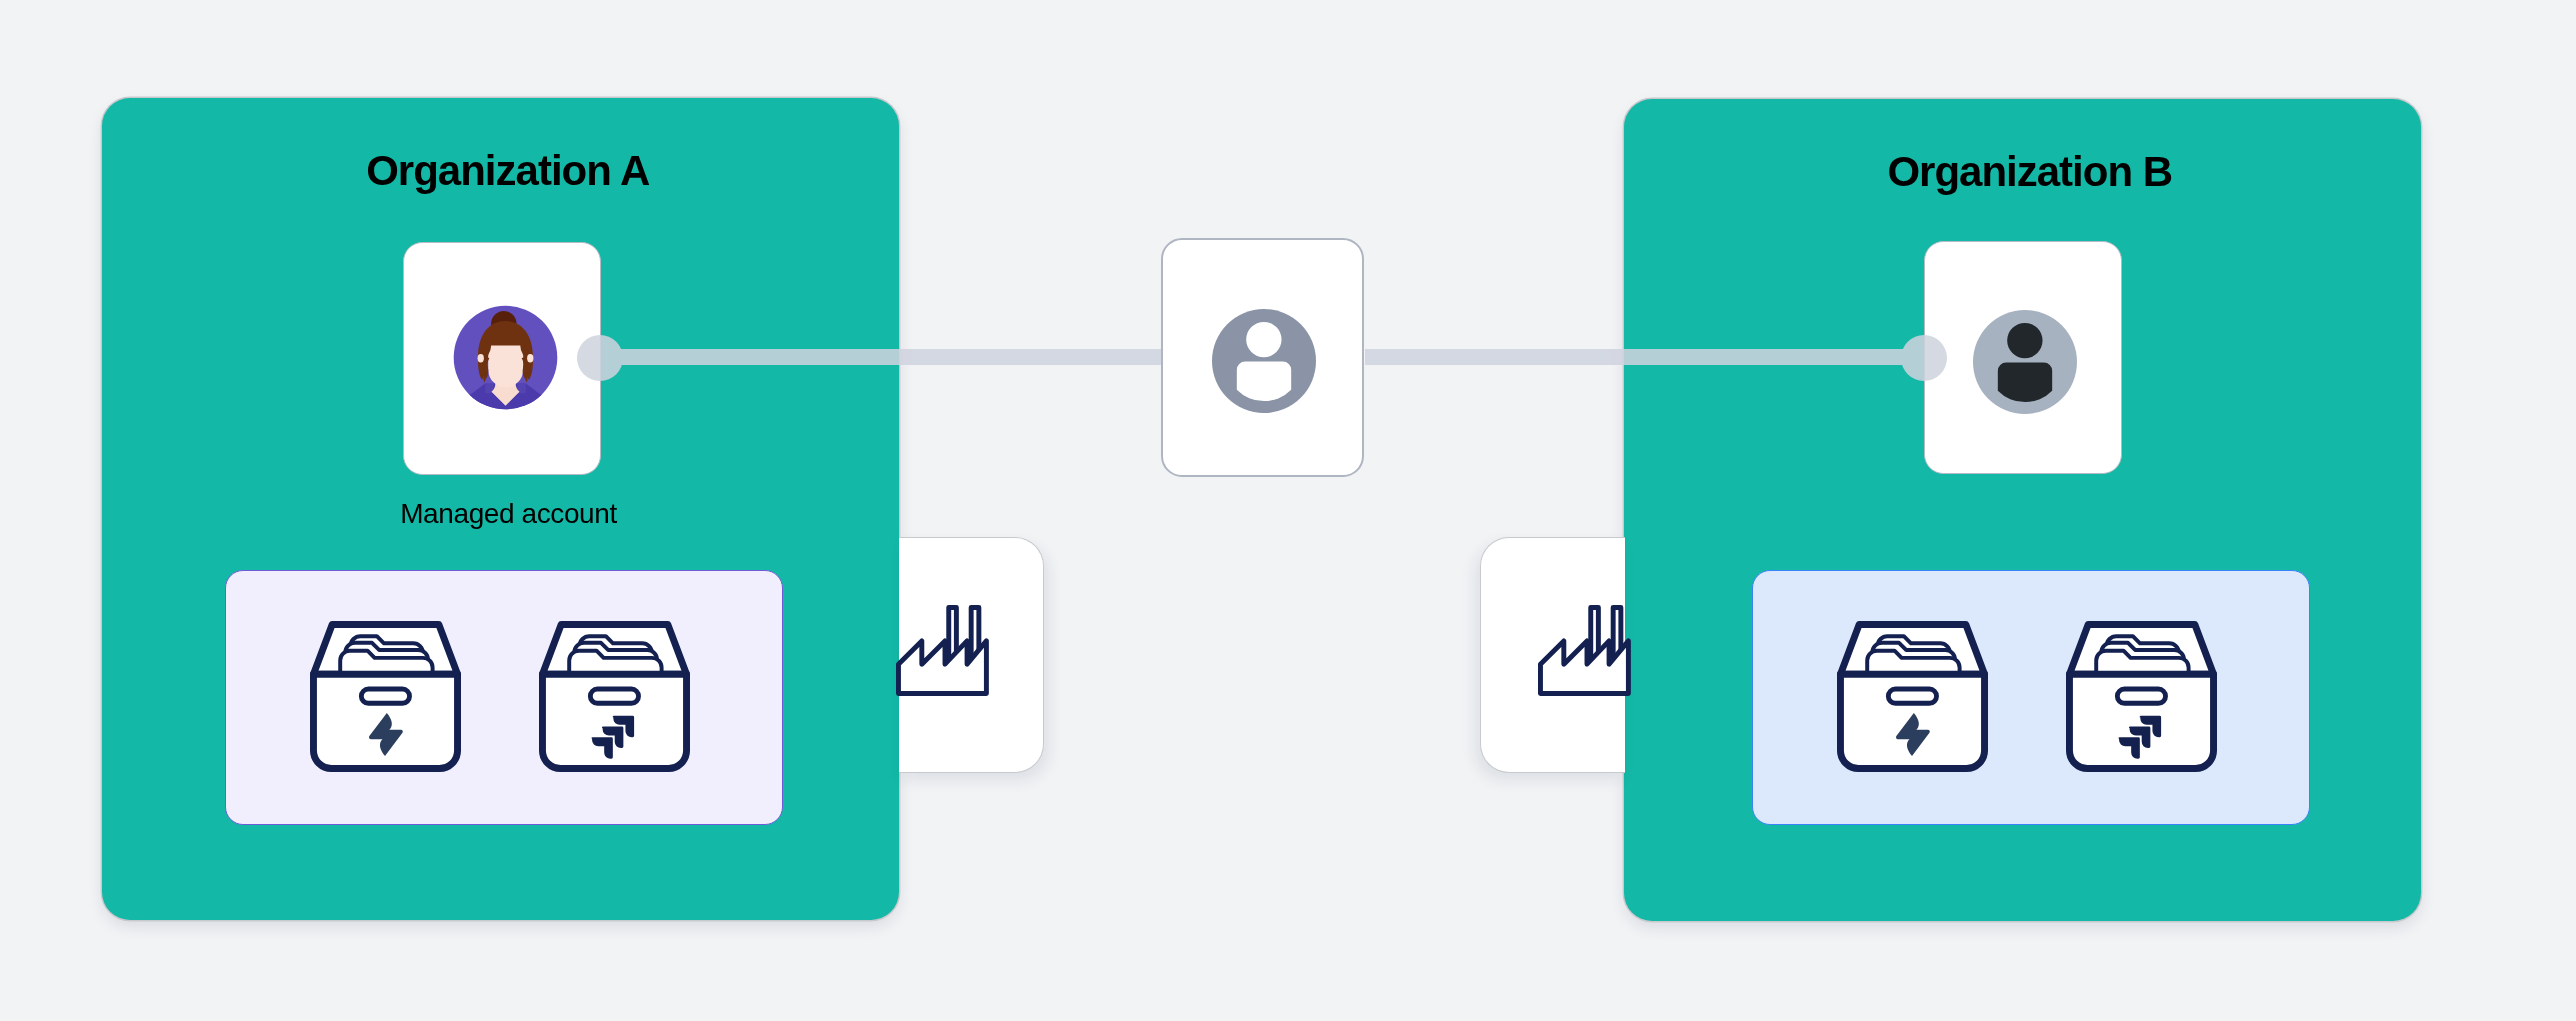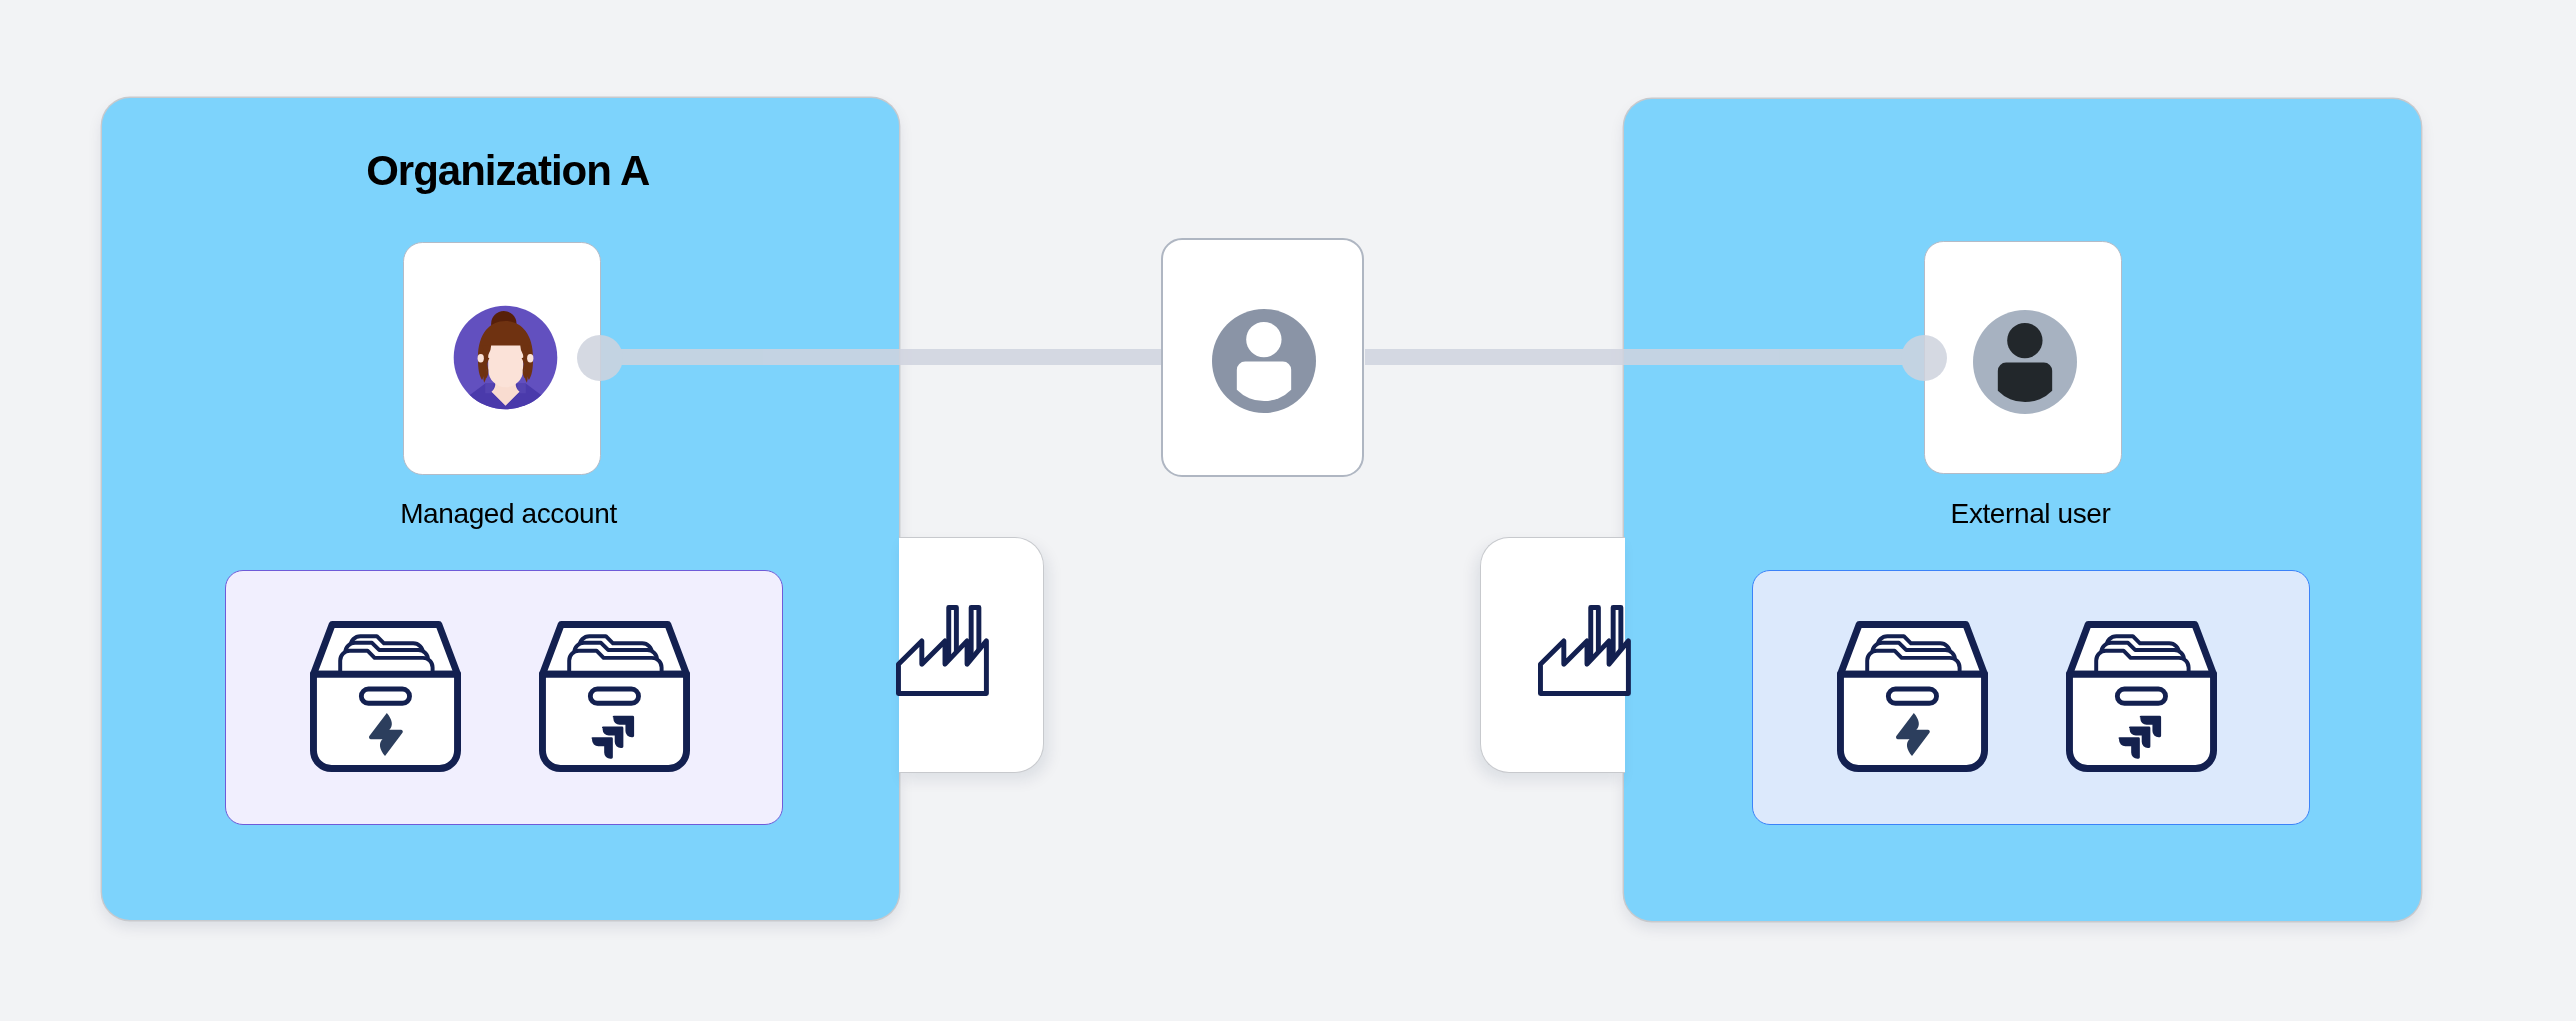--- a/index.html
+++ b/index.html
@@ -8,21 +8,21 @@
     width: 2576px; height: 1022px;
     background: #F2F3F5;
     font-family: "Liberation Sans", sans-serif;
     overflow: hidden;
   }
   .stage { position: relative; width: 2576px; height: 1022px; }
 
   
   .org-card {
     position: absolute;
-    background: #7dd3fc;
+    background: #14b8a6;
     border-radius: 28px;
     box-shadow: 0 0 0 1.4px #C7C9CD, 0 7px 15px rgba(9,30,66,0.10);
   }
   #org-a { left: 102px; top: 98px; width: 797px; height: 822px; z-index: 3; }
   #org-b { left: 1624px; top: 99px; width: 797px; height: 822px; z-index: 3; }
 
   .org-title {
     position: absolute;
     left: 0; right: 0;
     top: 49px;
@@ -235,26 +235,26 @@
     <div class="org-title">Organization A</div>
     <div class="avatar-tile" id="tile-a">
       <svg class="person-svg" width="105" height="105" viewBox="0 0 150 150">
           <use href="#g-avatar-woman"></use>
         </svg>
     </div>
     <div class="tile-label" id="label-a">Managed account</div>
   </div>
 
   <div class="org-card" id="org-b">
+    <div class="org-title">Organization B</div>
     <div class="avatar-tile" id="tile-b">
       <svg class="person-svg" width="104" height="104" viewBox="0 0 150 150">
           <use href="#g-person-external"></use>
         </svg>
     </div>
-    <div class="tile-label" id="label-b">External user</div>
   </div>
 
   <div class="product-strip" id="strip-a">
     <svg class="box-icon slot-1" viewBox="0 0 218 218">
         <use href="#g-box-confluence"></use>
       </svg>
     <svg class="box-icon slot-2" viewBox="0 0 218 218">
         <use href="#g-box-jira"></use>
       </svg>
   </div>

